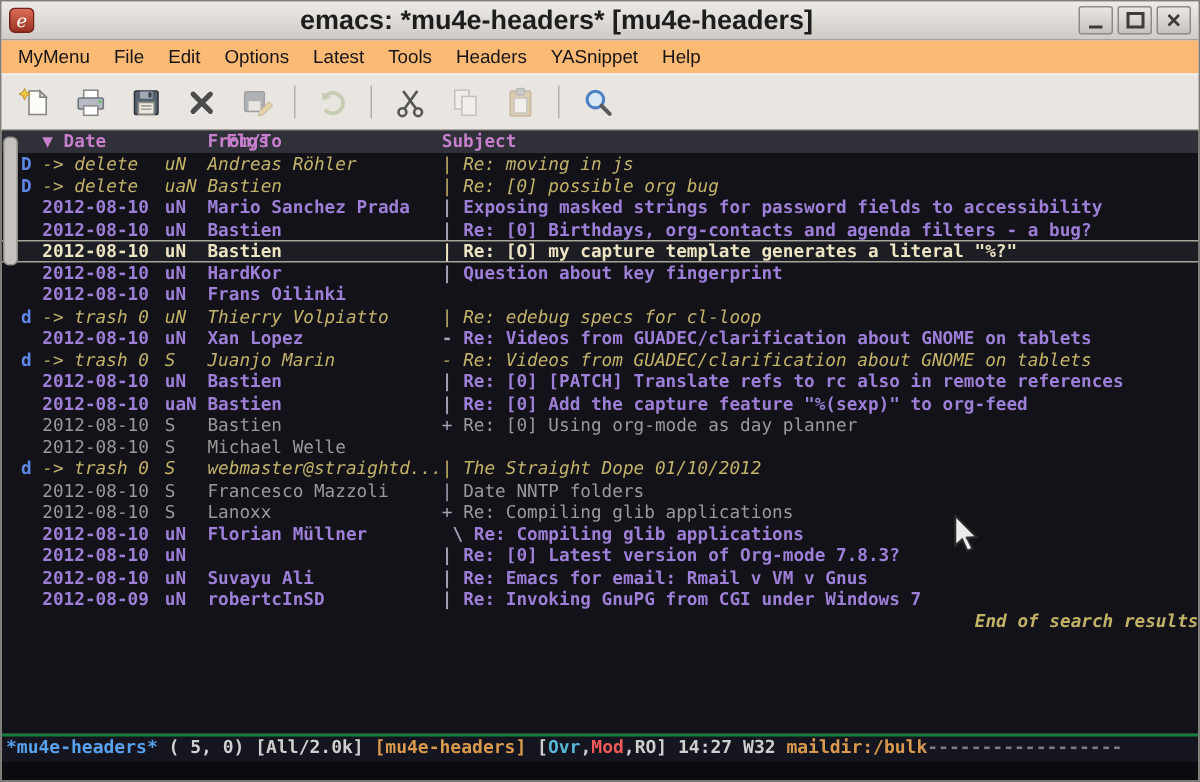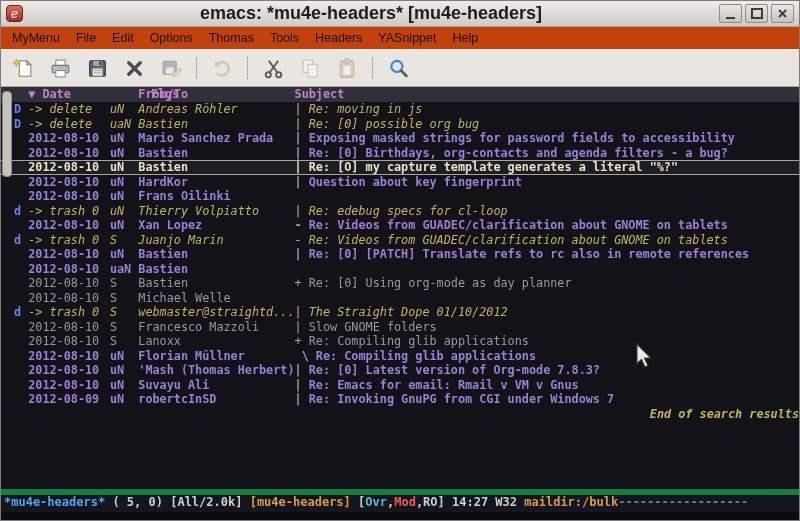--- a/index.html
+++ b/index.html
@@ -14,21 +14,21 @@
     background:linear-gradient(#edebe8,#cfcbc7);border-bottom:1px solid #a5a19d;padding:0 5px;}
   .app-icon{flex:0 0 auto;}
   .title-text{flex:1;text-align:center;font-weight:bold;font-size:18px;color:#1d1d1d;
     white-space:nowrap;overflow:hidden;}
   .win-controls{display:flex;gap:3px;}
   .win-btn{width:21px;height:17px;border:1px solid #8e8a86;border-radius:2px;
     background:linear-gradient(#e9e6e3,#c7c3bf);display:flex;align-items:center;justify-content:center;}
   .glyph-min{width:9px;height:2px;background:#3e3b38;margin-top:9px;}
   .glyph-max{width:8px;height:7px;border:2px solid #3e3b38;}
   
-  .menubar{height:22px;background:#c2410c;display:flex;align-items:center;padding-left:3px;
+  .menubar{height:22px;background:#fdba74;display:flex;align-items:center;padding-left:3px;
     font-size:12.5px;color:#151515;}
   .menu-item{padding:3px 8px;cursor:default;}
   
   .toolbar{height:36px;background:#e9e5e1;border-bottom:1px solid #a8a4a0;border-top:1px solid #f4f2ef;
     display:flex;align-items:center;gap:9px;padding:0 8px;}
   .tool-btn{width:28px;height:28px;display:flex;align-items:center;justify-content:center;border-radius:3px;}
   .tool-btn.disabled{opacity:.38;}
   .tool-sep{width:1px;height:22px;background:#b3afaa;margin:0 2px;}
   
   .textarea{position:relative;height:402px;background:#121218;overflow:hidden;
@@ -53,21 +53,21 @@
   .face-unread{color:#9d7fd8;font-weight:bold;}
   .face-read{color:#9a9a9a;}
   .face-marked{color:#c3b368;font-style:italic;}
   .face-current{color:#ece4c3;font-weight:bold;background:#1d1d24;box-sizing:border-box;
     border-top:1px solid #a8a49a;border-bottom:1px solid #a8a49a;line-height:12.5px;}
   .pfx{color:#a0a4b5;}
   .face-marked .pfx,.face-current .pfx{color:inherit;}
   .end-line{padding-left:var(--gut);height:14.5px;line-height:14.5px;white-space:pre;
     color:#c3b368;font-style:italic;font-weight:bold;text-align:right;}
   
-  .modeline{height:17px;line-height:15px;background:#15151f;border-top:6px solid #15803d;
+  .modeline{height:17px;line-height:15px;background:#15151f;border-top:2px solid #15803d;
     font-family:"DejaVu Sans Mono",monospace;font-size:12px;font-weight:bold;color:#cfcfcf;
     white-space:pre;overflow:hidden;padding-left:3px;}
   .ml-buffer{color:#58a2ee;} .ml-plain{color:#cfcfcf;} .ml-mode{color:#d99a4e;}
   .ml-ovr{color:#58b8d8;} .ml-mod{color:#f05a5a;} .ml-folder{color:#d99a4e;} .ml-dashes{color:#7c7c86;}
   .echo{height:16px;background:#0a0a0f;}
   
   .cursor{position:absolute;left:634px;top:342px;z-index:20;}
 </style>
 </head>
 <body>
@@ -99,21 +99,21 @@
           </svg>
       </div>
     </div>
   </div>
 
   <div class="menubar">
       <div class="menu-item">MyMenu</div>
       <div class="menu-item">File</div>
       <div class="menu-item">Edit</div>
       <div class="menu-item">Options</div>
-      <div class="menu-item">Thomas</div>
+      <div class="menu-item">Latest</div>
       <div class="menu-item">Tools</div>
       <div class="menu-item">Headers</div>
       <div class="menu-item">YASnippet</div>
       <div class="menu-item">Help</div>
     </div>
 
   <div class="toolbar">
       <div class="tool-btn">
         <svg width="23" height="23" viewBox="0 0 22 22">
           <path d="M7 3.5h7l4 4v11H7z" fill="#fdfdf8" stroke="#85837c"></path>
@@ -272,20 +272,21 @@
           <span class="c-date">2012-08-10</span>
           <span class="c-flags">uN</span>
           <span class="c-from">Bastien</span>
           <span class="c-subj"><span class="pfx">| </span><span>Re: [0] [PATCH] Translate refs to rc also in remote references</span></span>
         </div>
         <div class="row face-unread">
           <span class="c-mark"></span>
           <span class="c-date">2012-08-10</span>
           <span class="c-flags">uaN</span>
           <span class="c-from">Bastien</span>
+          <span class="c-subj"><span class="pfx">| </span><span>Re: [0] Add the capture feature "%(sexp)" to org-feed</span></span>
         </div>
         <div class="row face-read">
           <span class="c-mark"></span>
           <span class="c-date">2012-08-10</span>
           <span class="c-flags">S</span>
           <span class="c-from">Bastien</span>
           <span class="c-subj"><span class="pfx">+ </span><span>Re: [0] Using org-mode as day planner</span></span>
         </div>
         <div class="row face-read">
           <span class="c-mark"></span>
@@ -298,41 +299,40 @@
           <span class="c-date">-&gt; trash 0</span>
           <span class="c-flags">S</span>
           <span class="c-from">webmaster@straightd...</span>
           <span class="c-subj"><span class="pfx">| </span><span>The Straight Dope 01/10/2012</span></span>
         </div>
         <div class="row face-read">
           <span class="c-mark"></span>
           <span class="c-date">2012-08-10</span>
           <span class="c-flags">S</span>
           <span class="c-from">Francesco Mazzoli</span>
-          <span class="c-subj"><span class="pfx">| </span><span>Slow GNOME folders</span></span>
+          <span class="c-subj"><span class="pfx">| </span><span>Date NNTP folders</span></span>
         </div>
         <div class="row face-read">
           <span class="c-mark"></span>
           <span class="c-date">2012-08-10</span>
           <span class="c-flags">S</span>
           <span class="c-from">Lanoxx</span>
           <span class="c-subj"><span class="pfx">+ </span><span>Re: Compiling glib applications</span></span>
         </div>
         <div class="row face-unread">
           <span class="c-mark"></span>
           <span class="c-date">2012-08-10</span>
           <span class="c-flags">uN</span>
           <span class="c-from">Florian Müllner</span>
           <span class="c-subj"><span class="pfx"> \ </span><span>Re: Compiling glib applications</span></span>
         </div>
         <div class="row face-unread">
           <span class="c-mark"></span>
           <span class="c-date">2012-08-10</span>
           <span class="c-flags">uN</span>
-          <span class="c-from">'Mash (Thomas Herbert)</span>
           <span class="c-subj"><span class="pfx">| </span><span>Re: [0] Latest version of Org-mode 7.8.3?</span></span>
         </div>
         <div class="row face-unread">
           <span class="c-mark"></span>
           <span class="c-date">2012-08-10</span>
           <span class="c-flags">uN</span>
           <span class="c-from">Suvayu Ali</span>
           <span class="c-subj"><span class="pfx">| </span><span>Re: Emacs for email: Rmail v VM v Gnus</span></span>
         </div>
         <div class="row face-unread">

